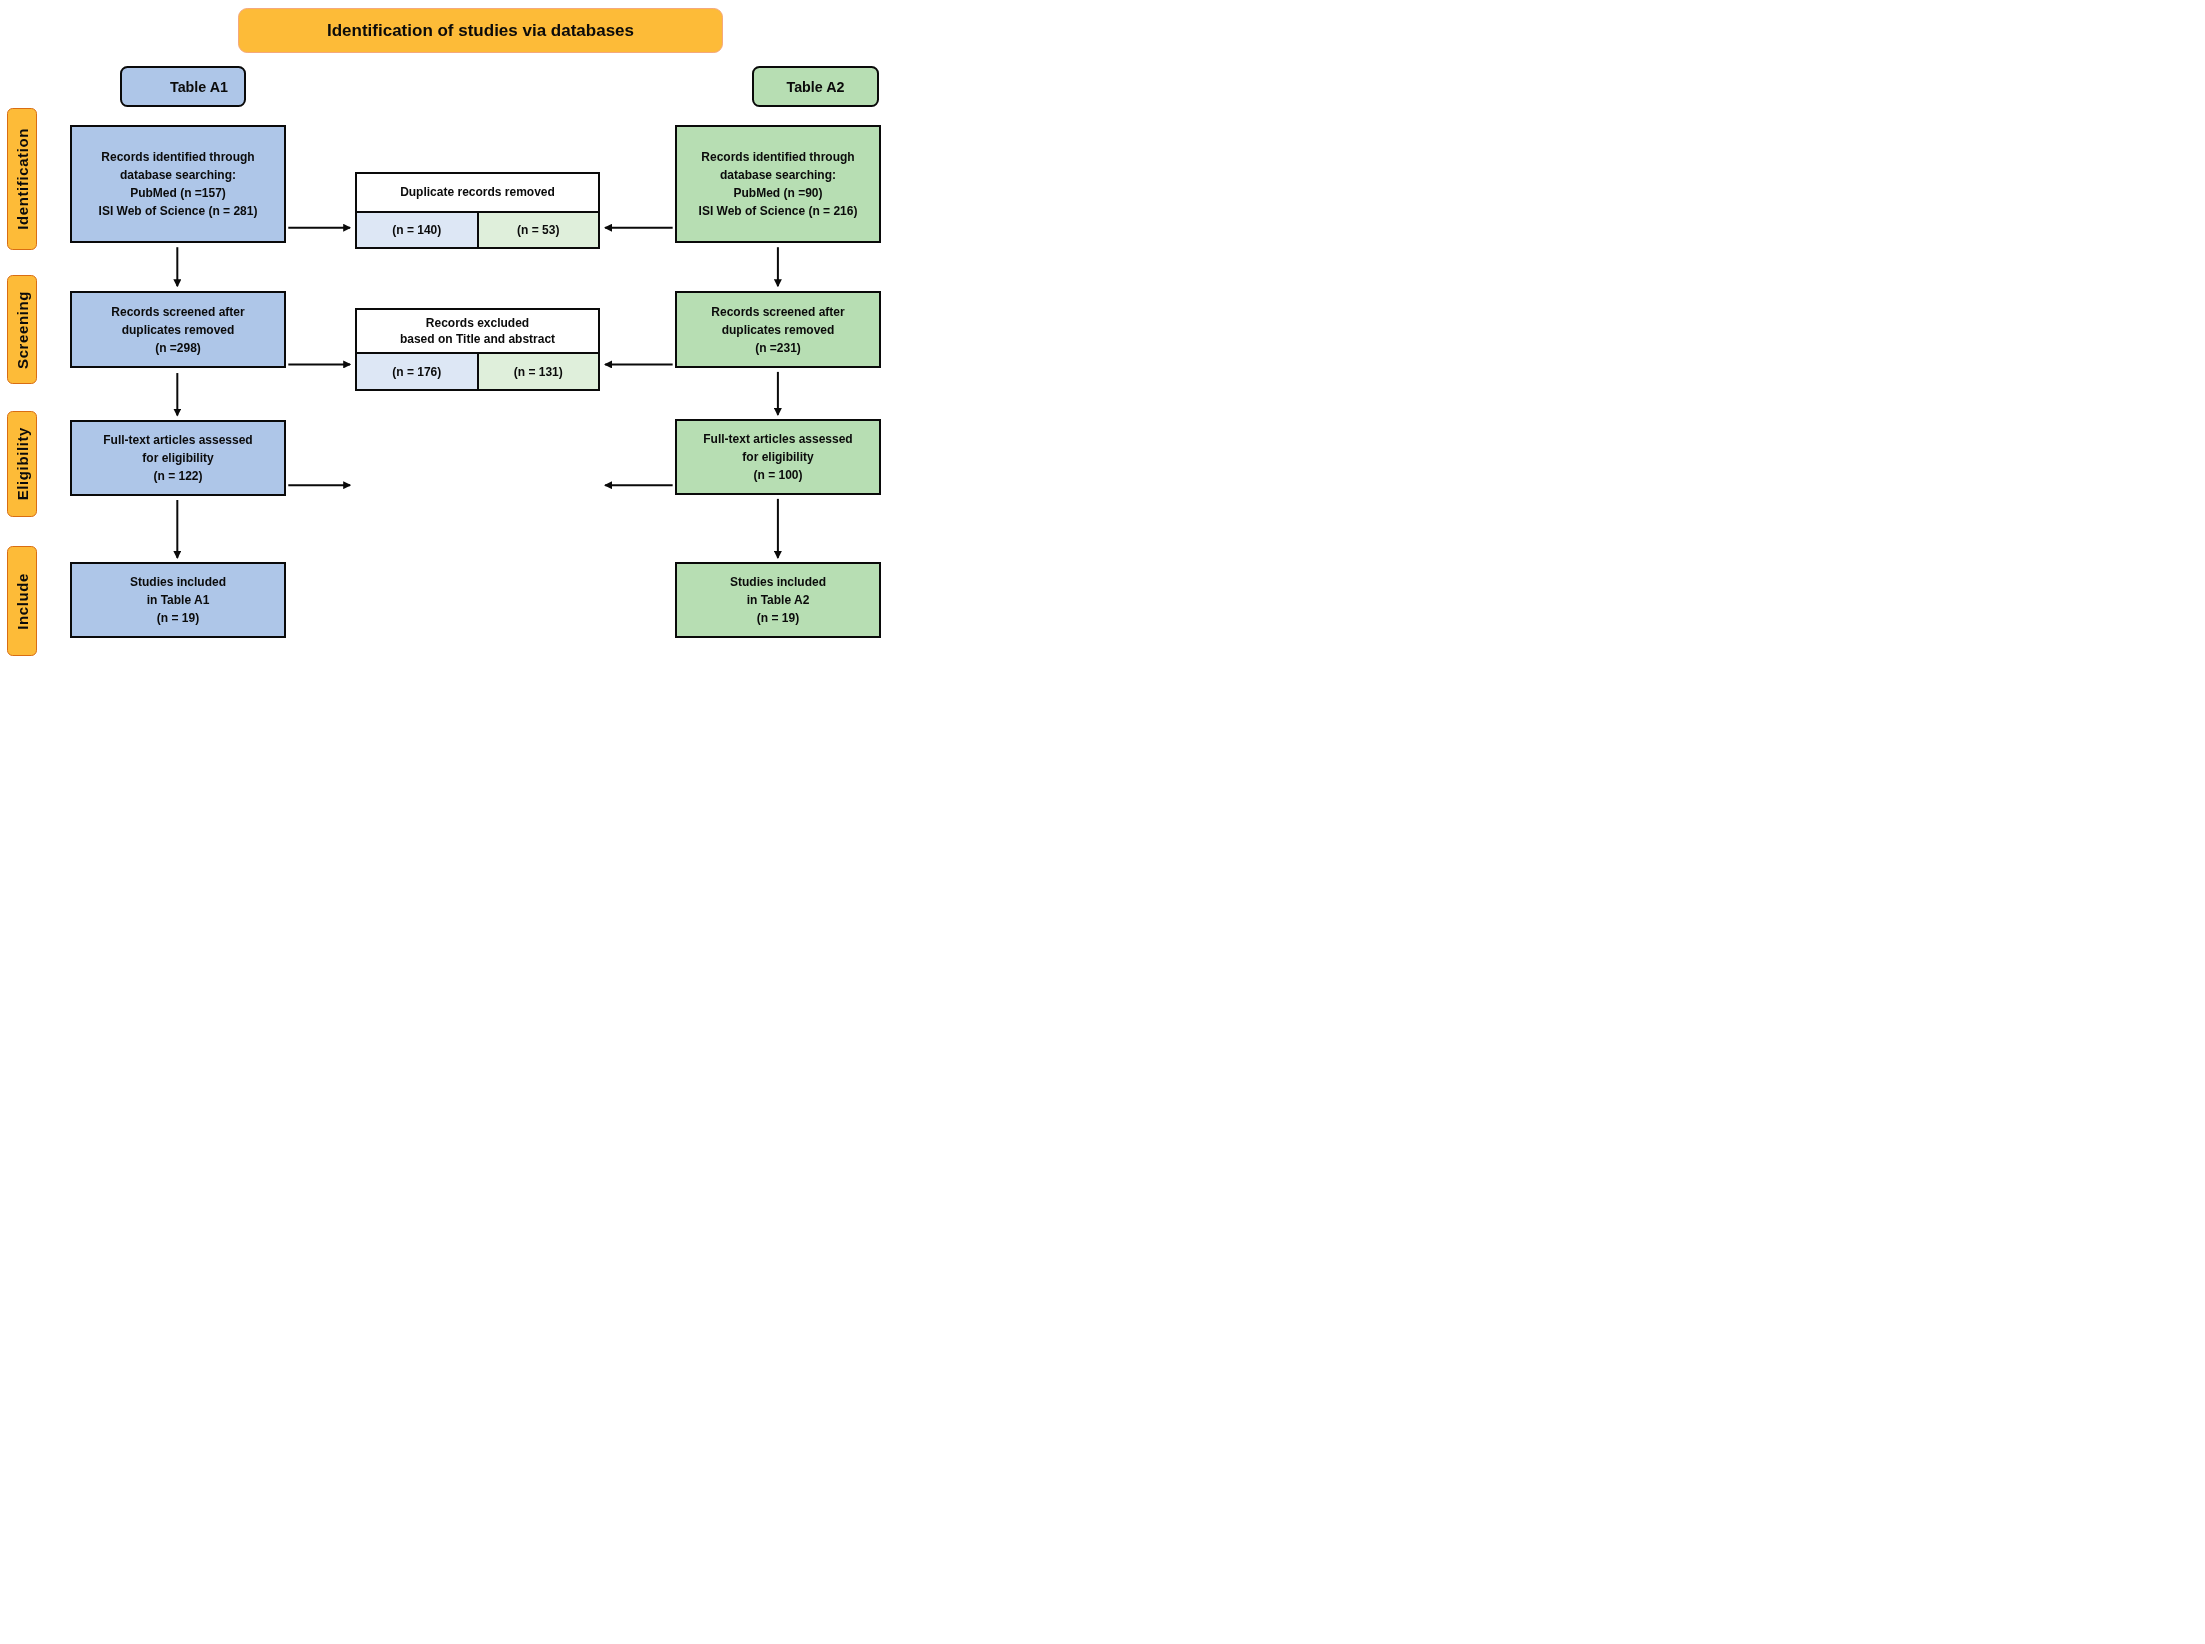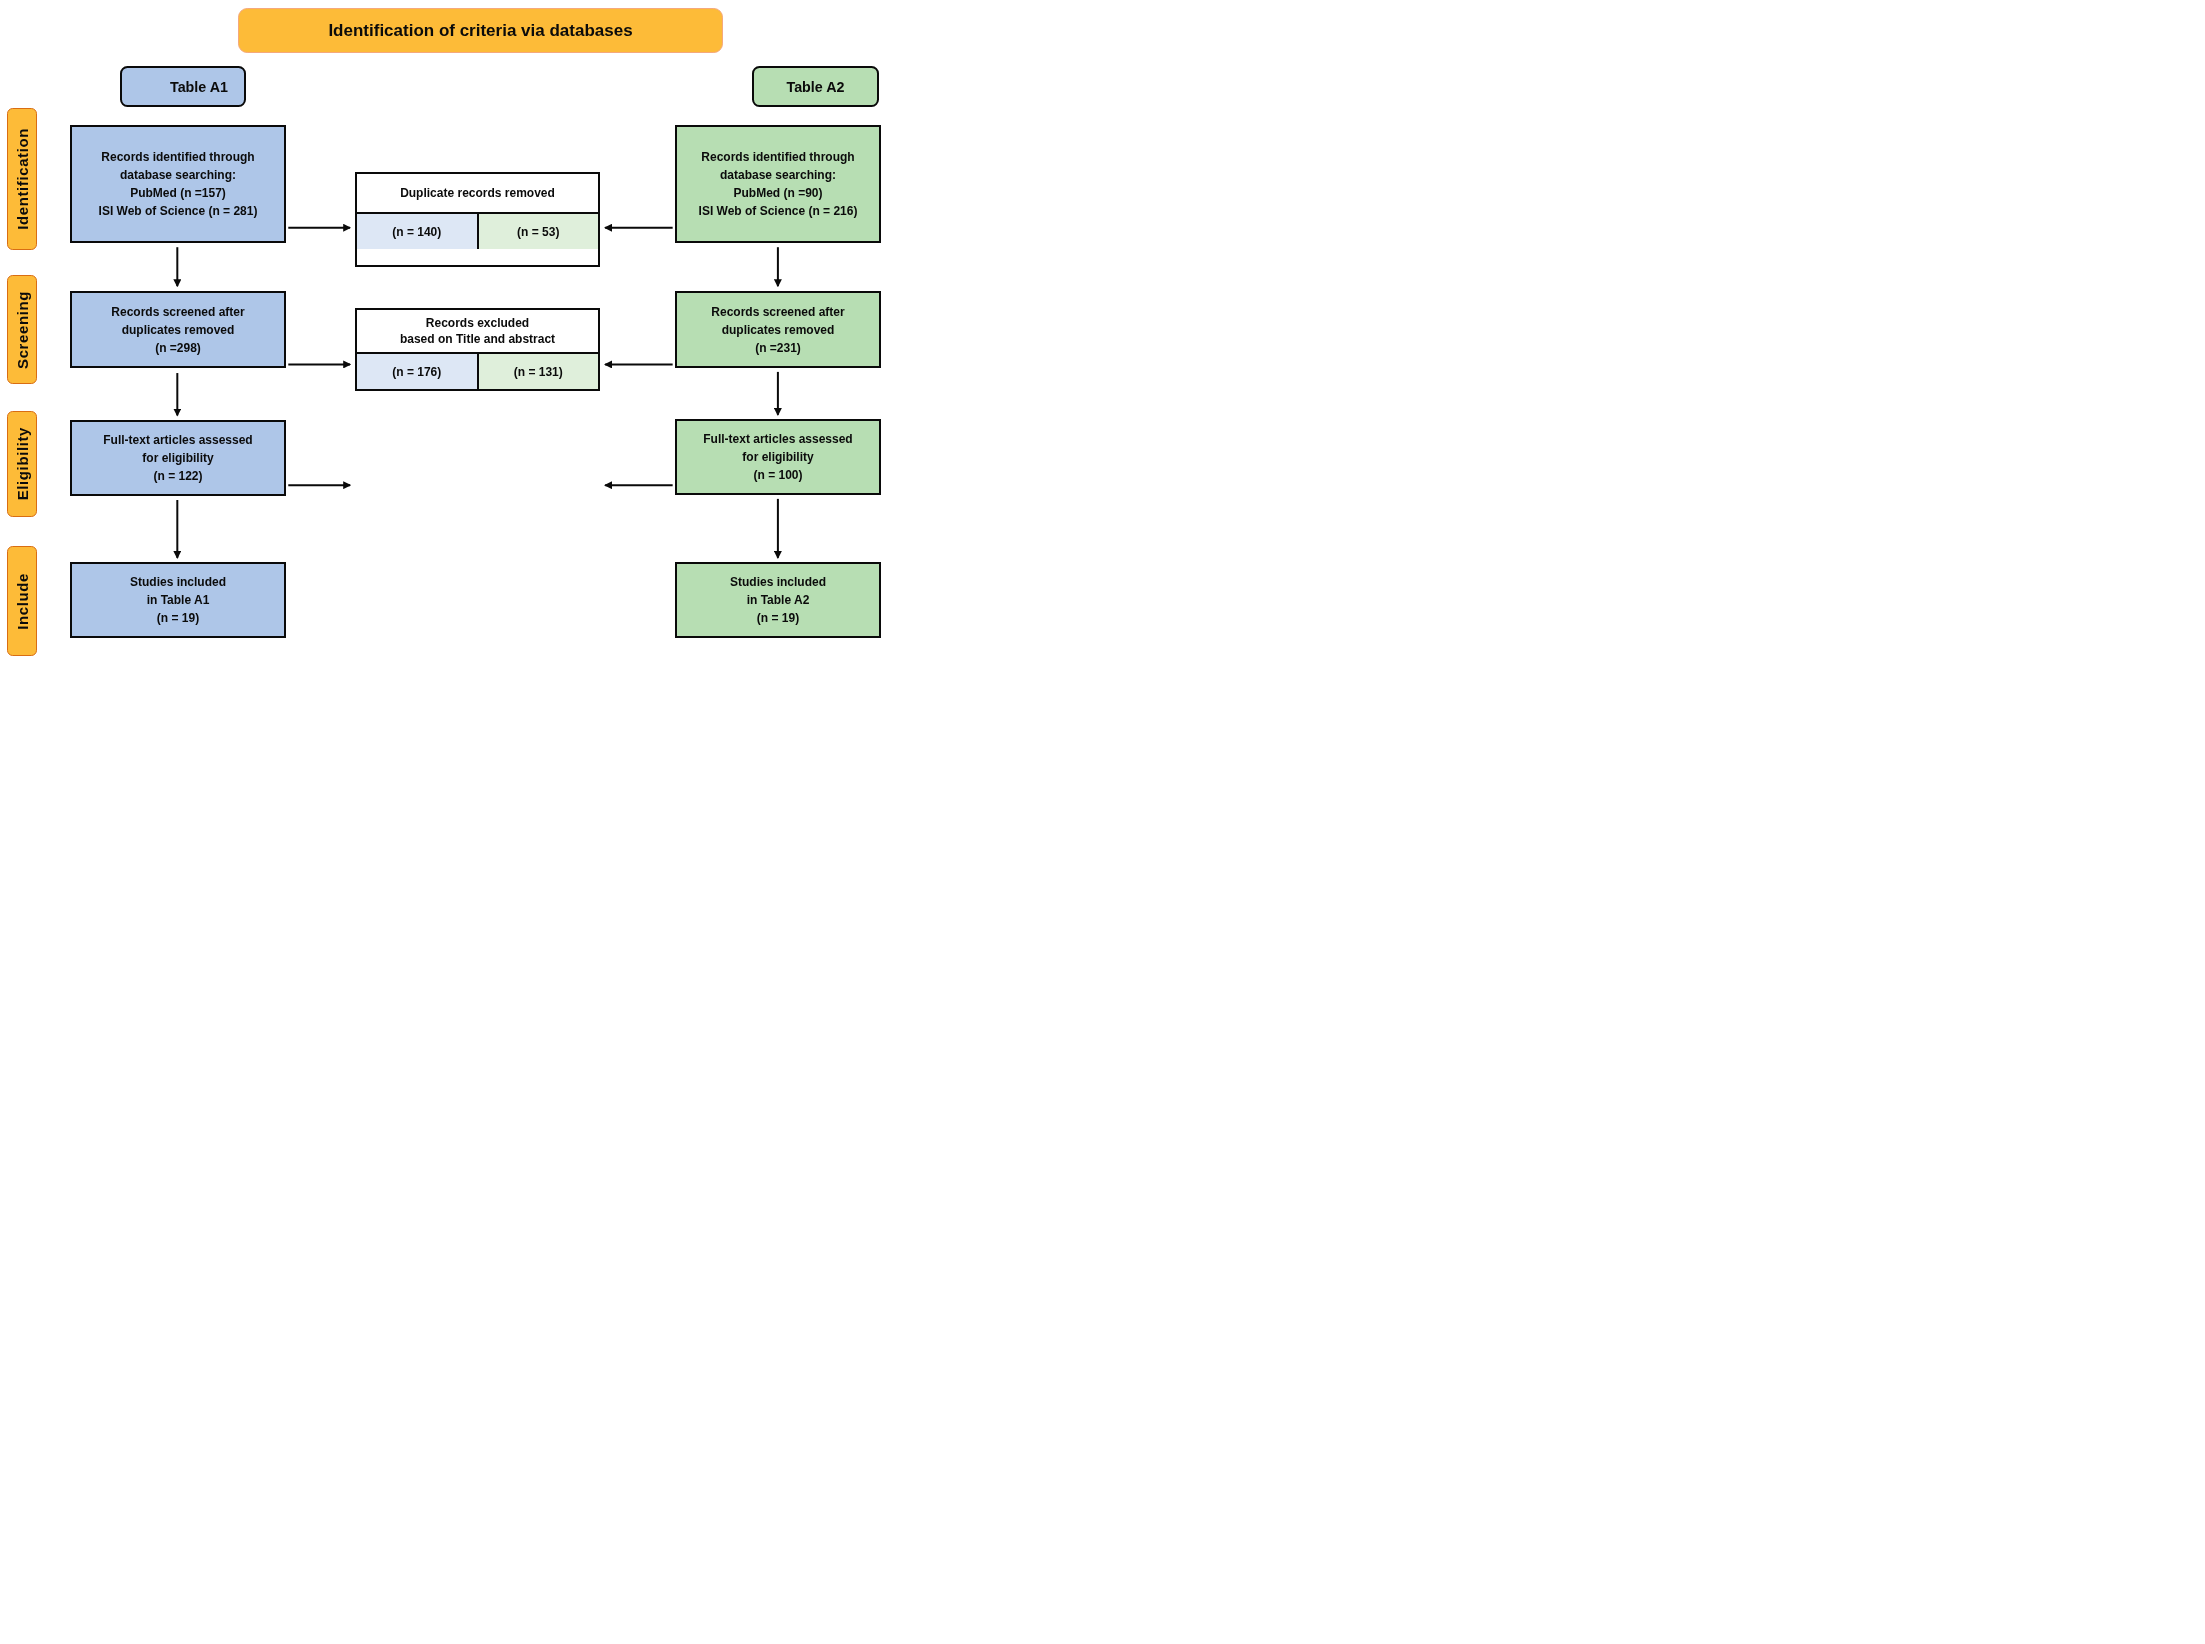--- a/index.html
+++ b/index.html
@@ -47,21 +47,21 @@
   }
   .mcell.blue{background:#DDE7F5;border-right:2.3px solid #0a0a0a;}
   .mcell.green{background:#DFEFDB;}
   svg.arrows{position:absolute;left:0;top:0;pointer-events:none;}
 </style>
 </head>
 <body>
 
 <div id="canvas">
 
-  <div class="abs titlebar" style="left:238px;top:8px;width:485px;height:45px;">Identification of criteria via databases</div>
+  <div class="abs titlebar" style="left:238px;top:8px;width:485px;height:45px;">Identification of studies via databases</div>
 
   <div class="abs colhdr blue" style="left:120px;top:66px;width:126px;height:41px;padding-left:32px;">Table A1</div>
   <div class="abs colhdr green" style="left:752px;top:66px;width:127px;height:41px;">Table A2</div>
 
   <div class="abs stage" style="left:7.4px;top:108px;width:30px;height:142px;">
     <span class="vtxt">Identification</span>
   </div>
   <div class="abs stage" style="left:7.4px;top:275px;width:30px;height:109px;">
     <span class="vtxt">Screening</span>
   </div>
@@ -109,21 +109,21 @@
     <span class="line">Full-text articles assessed</span>
     <span class="line">for eligibility</span>
     <span class="line">(n = 100)</span>
   </div>
   <div class="abs fbox green" style="left:675px;top:562px;width:206px;height:76px;">
     <span class="line">Studies included</span>
     <span class="line">in Table A2</span>
     <span class="line">(n = 19)</span>
   </div>
 
-  <div class="abs mbox" style="left:355px;top:172px;width:245px;height:95px;">
+  <div class="abs mbox" style="left:355px;top:172px;width:245px;height:77px;">
     <div class="mhdr" style="height:38px;">
       <span>Duplicate records removed</span>
     </div>
     <div class="msplit" style="height:35px;">
       <div class="mcell blue">(n = 140)</div>
       <div class="mcell green">(n = 53)</div>
     </div>
   </div>
 
   <div class="abs mbox" style="left:355px;top:308px;width:245px;height:83px;">

